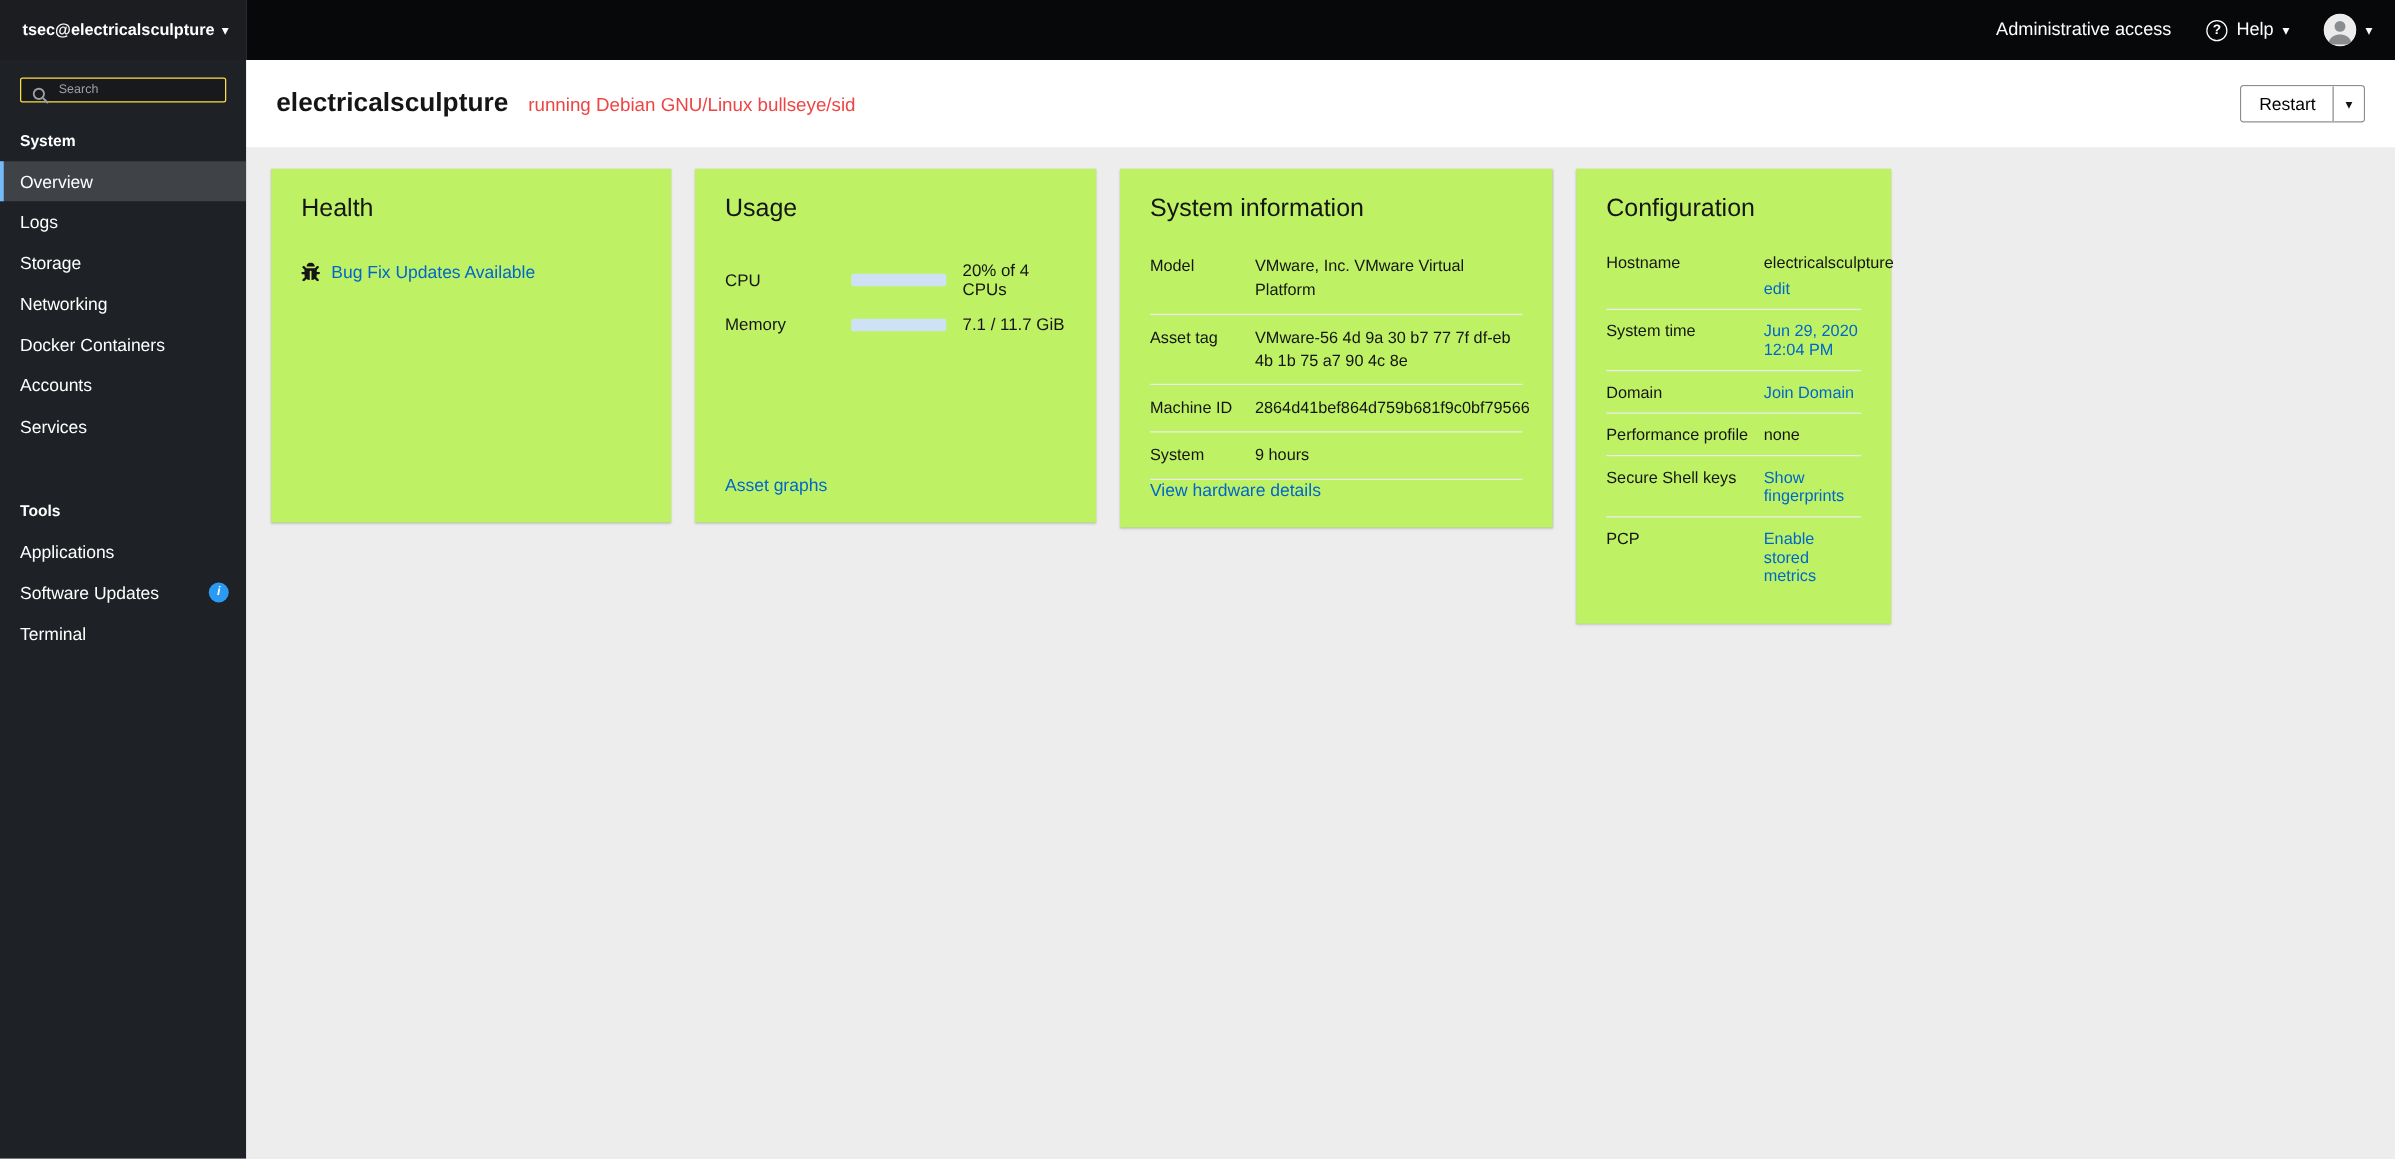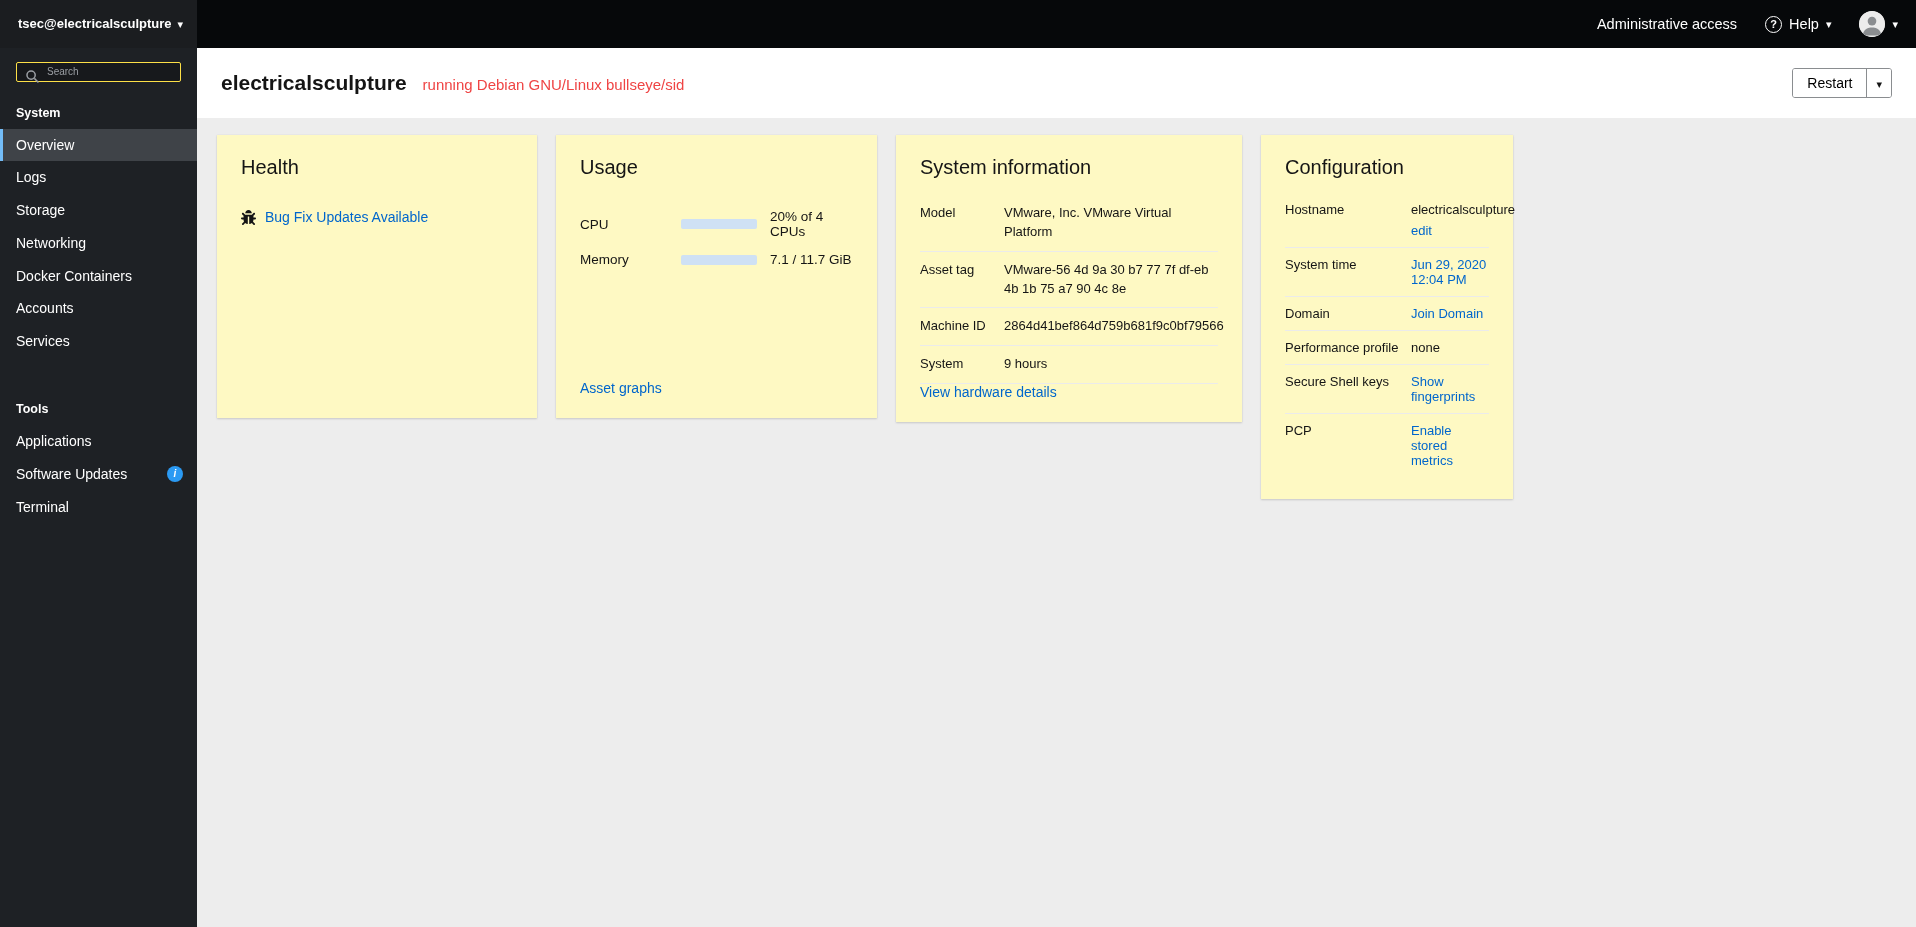--- a/index.html
+++ b/index.html
@@ -37,21 +37,21 @@
   .host-line { display:flex; align-items:baseline; gap:16px; }
   .host-line h1 { font-size:21px; font-weight:600; color:#151515; }
   .host-line .os { font-size:15px; color:#ef4444; }
   .split-btn { display:inline-flex; border:1px solid #8a8d90; border-radius:3px; background:#fff; overflow:hidden; }
   .split-btn .main { padding:5px 14px; font-size:14px; cursor:pointer; background:#fff; border:none; font-family:"Liberation Sans", sans-serif; }
   .split-btn .arrow { padding:5px 9px; border-left:1px solid #8a8d90; cursor:pointer; background:#fff; }
   .split-btn .arrow .caret { color:#151515; }
 
   
   .content { flex:1; background:#ededed; padding:17px 20px; display:flex; gap:19px; align-items:flex-start; overflow:hidden; }
-  .card { background:#fef9c3; box-shadow:0 1px 2px rgba(3,3,3,.15), 0 0 1px rgba(3,3,3,.1); padding:21px 24px 22px 24px; display:flex; flex-direction:column; }
+  .card { background:#bef264; box-shadow:0 1px 2px rgba(3,3,3,.15), 0 0 1px rgba(3,3,3,.1); padding:21px 24px 22px 24px; display:flex; flex-direction:column; }
   .card h2 { font-size:20px; font-weight:500; color:#151515; }
   .card-health { width:320px; min-height:283px; }
   .card-usage { width:321px; min-height:283px; }
   .card-sysinfo { width:346px; min-height:283px; }
   .card-config { width:252px; }
   a.link { color:#0066cc; text-decoration:none; font-size:14px; cursor:pointer; }
   a.link:empty { display:none; }
   .bottom-link { margin-top:auto; }
 
   

